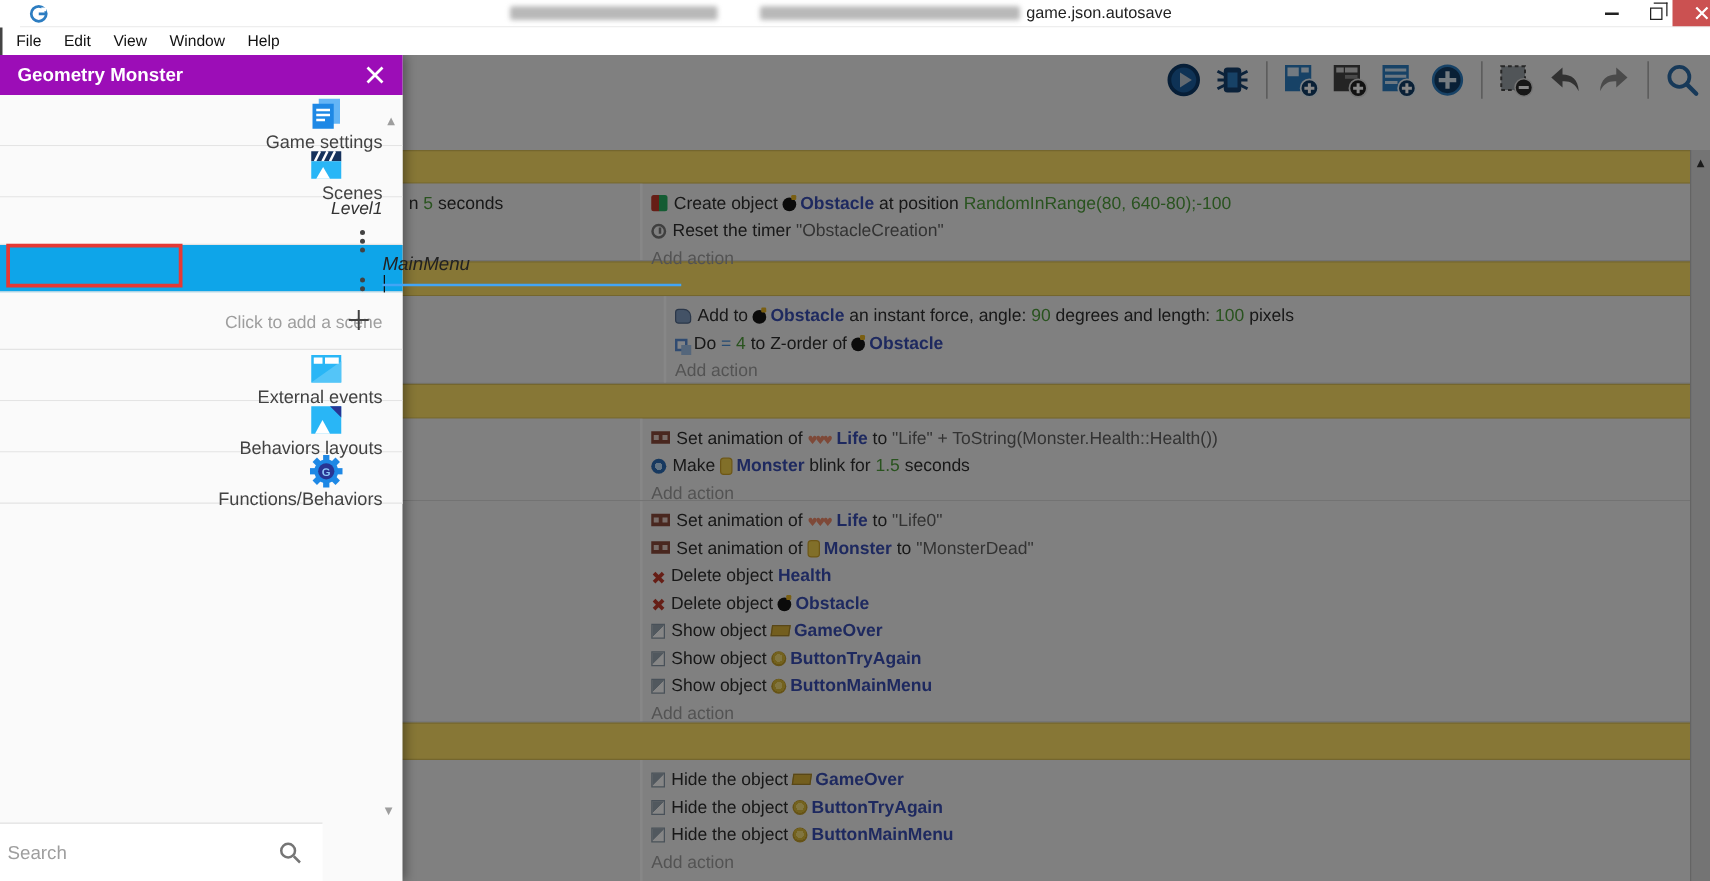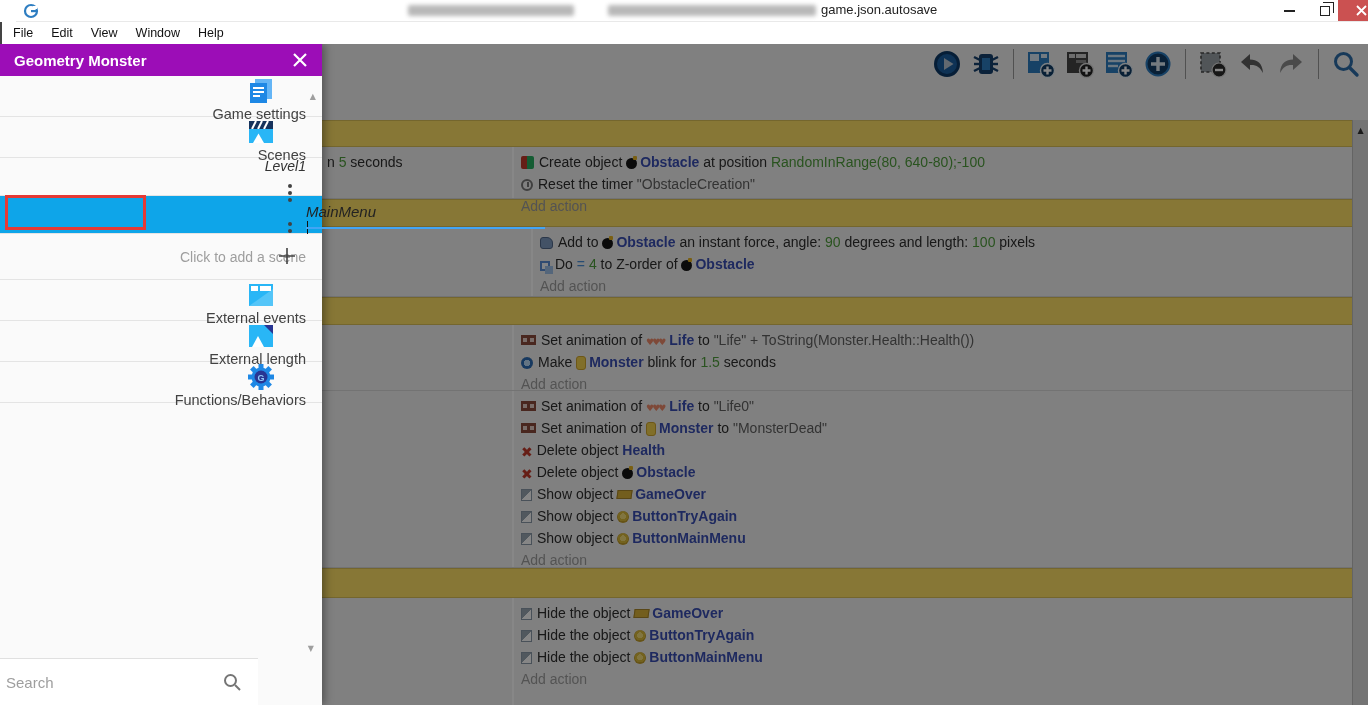--- a/index.html
+++ b/index.html
@@ -248,21 +248,21 @@
         <span class="tb-btn">
           <svg viewBox="0 0 30 30">
             <circle cx="12.5" cy="12.5" r="8" fill="none" stroke="#2d6da8" stroke-width="3"></circle>
             <line x1="18.5" y1="18.5" x2="26" y2="26" stroke="#2d6da8" stroke-width="3.4" stroke-linecap="round"></line>
           </svg>
         </span>
       </div>
   </div>
   <div class="events" id="events">
       <div class="comment-row" style="height: 27px;"></div>
-      <div class="event-row" style="height: 52px;">
+      <div class="event-row" style="height: 62px;">
         <div class="cond-cell">
           <div class="ev-line"><span>n </span><span class="k-expr">5</span><span> seconds</span></div>
         </div>
         <div class="act-cell">
           <div class="ev-line"><span class="mi mi-create"></span><span>Create object </span><span class="oi oi-bomb"></span><span class="k-obj">Obstacle</span><span> at position </span><span class="k-expr">RandomInRange(80, 640-80);-100</span></div>
           <div class="ev-line"><span class="mi mi-timer"></span><span>Reset the timer </span><span class="k-str">"ObstacleCreation"</span></div>
           <div class="ev-line add-action">Add action</div>
         </div>
       </div>
       <div class="comment-row" style="height: 28px;"></div>
@@ -380,21 +380,21 @@
         <svg width="16" height="12" viewBox="0 0 16 12">
           <polyline points="2,3 8,9 14,3" fill="none" stroke="#424242" stroke-width="2"></polyline>
         </svg>
       </div>
       <div class="sb-row section">
         <span class="sec-icon"><svg viewBox="0 0 30 30">
             <rect x="3" y="4" width="24" height="22" fill="#29b6f6"></rect>
             <path d="M18 4 L27 4 L27 13 Z" fill="#283593"></path>
             <path d="M6 26 L12 15 L18 26 Z" fill="#fff"></path>
           </svg></span>
-        <span class="sb-label">External length</span>
+        <span class="sb-label">Behaviors layouts</span>
         <svg width="16" height="12" viewBox="0 0 16 12">
           <polyline points="2,3 8,9 14,3" fill="none" stroke="#424242" stroke-width="2"></polyline>
         </svg>
       </div>
       <div class="sb-row section">
         <span class="sec-icon"><svg viewBox="0 0 30 30">
             <g fill="#1e88e5">
               <rect x="12.5" y="2" width="5" height="26"></rect>
               <rect x="2" y="12.5" width="26" height="5"></rect>
               <rect x="12.5" y="2" width="5" height="26" transform="rotate(45 15 15)"></rect>

